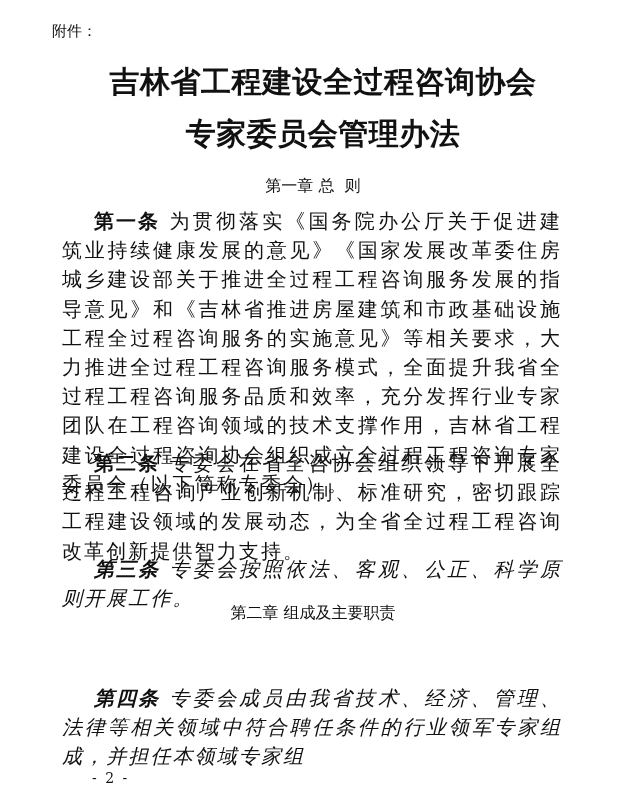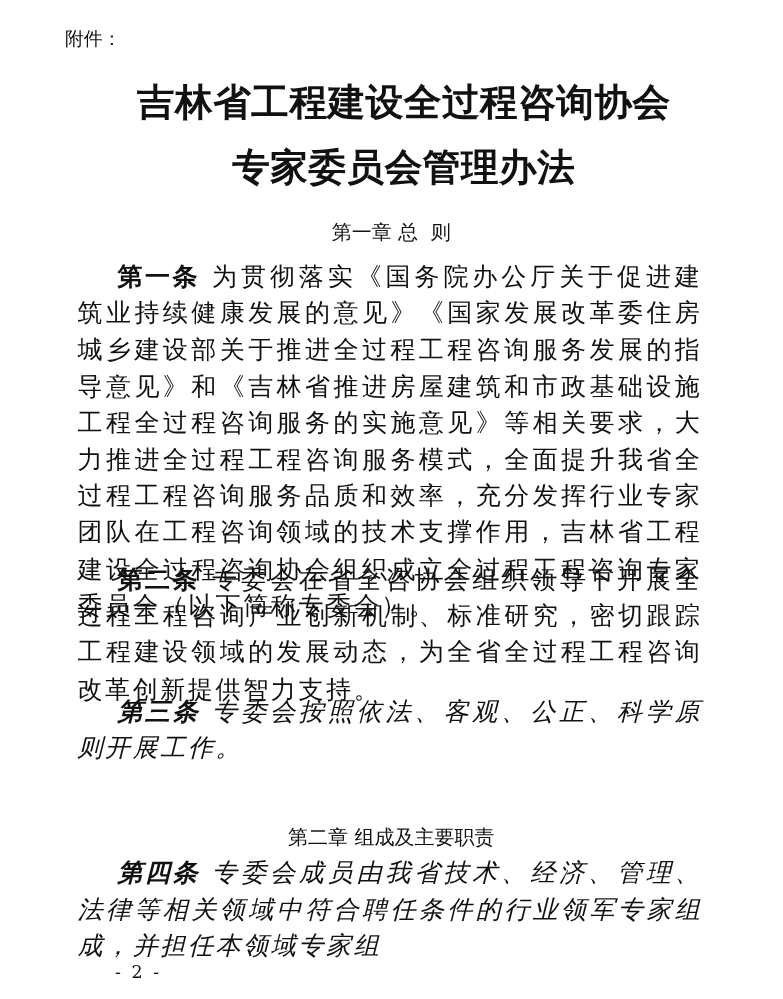--- a/index.html
+++ b/index.html
@@ -5,21 +5,21 @@
   html, body { margin: 0; padding: 0; background: #ffffff; }
   body { width: 626px; height: 799px; position: relative; overflow: hidden; color: #111; }
   .serif { font-family: "DejaVu Serif", "Liberation Serif", serif; }
   .sans { font-family: "DejaVu Sans", "Liberation Sans", sans-serif; }
   .attach { position: absolute; left: 52px; top: 22px; font-size: 15px; text-align: center; }
   .title { position: absolute; left: 0; width: 626px; text-align: center; font-size: 30px; font-weight: bold; letter-spacing: 0.5px; padding-left: 10px; }
   .t1 { top: 62px; }
   .t2 { top: 114px; }
   .chapter { position: absolute; left: 0; width: 626px; text-align: center; font-size: 16px; }
   .ch1 { top: 176px; }
-  .ch2 { top: 660px; text-align: center; }
+  .ch2 { top: 603px; text-align: center; }
   .para { position: absolute; left: 62px; width: 500px; font-size: 20px; line-height: 29.2px; letter-spacing: 2.1px; text-indent: 32px; text-align: justify; }
   .para b { font-weight: bold; letter-spacing: 1px; }
   .p1 { top: 207px; }
   .p2 { top: 449px; }
   .p3 { top: 555px; font-style: italic; }
   .p4 { top: 684px; font-style: italic; }
   .pageno { position: absolute; left: 92px; top: 770px; font-size: 14px; letter-spacing: 2px; }
 </style>
 </head>
 <body>

